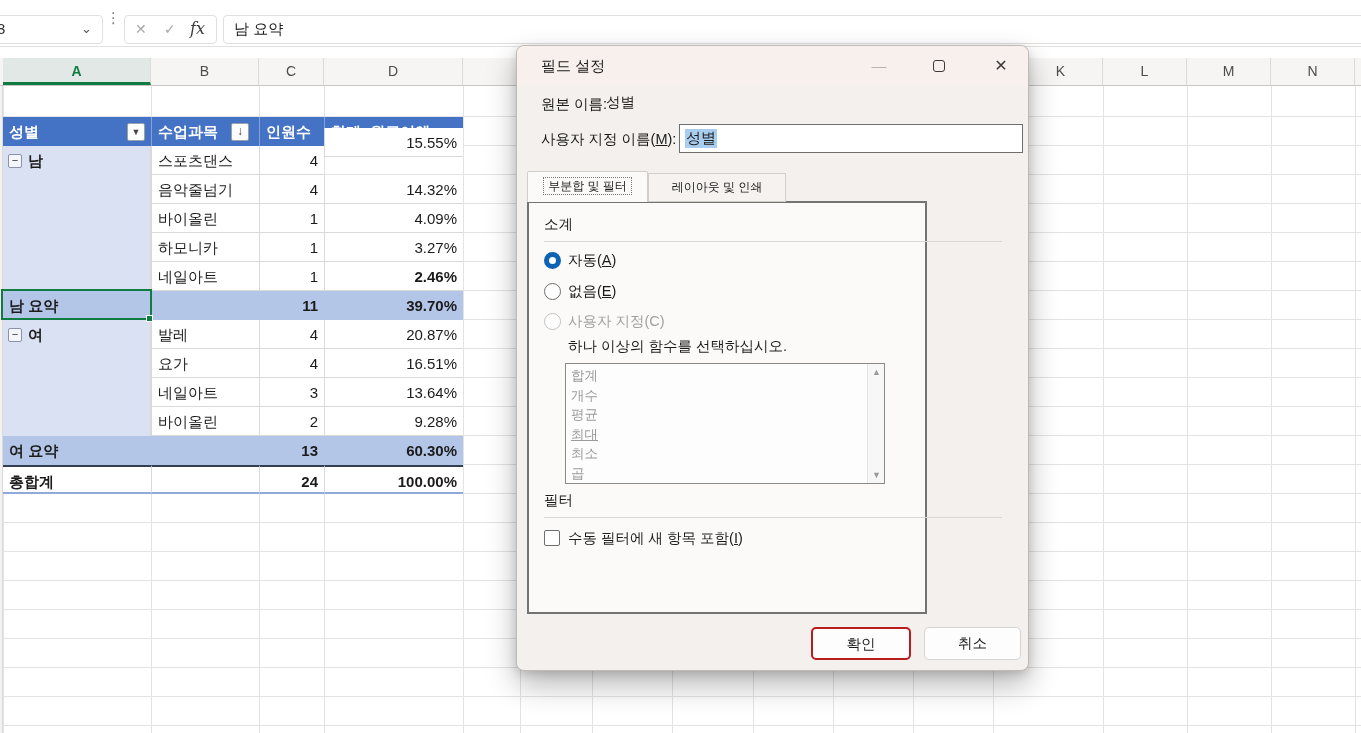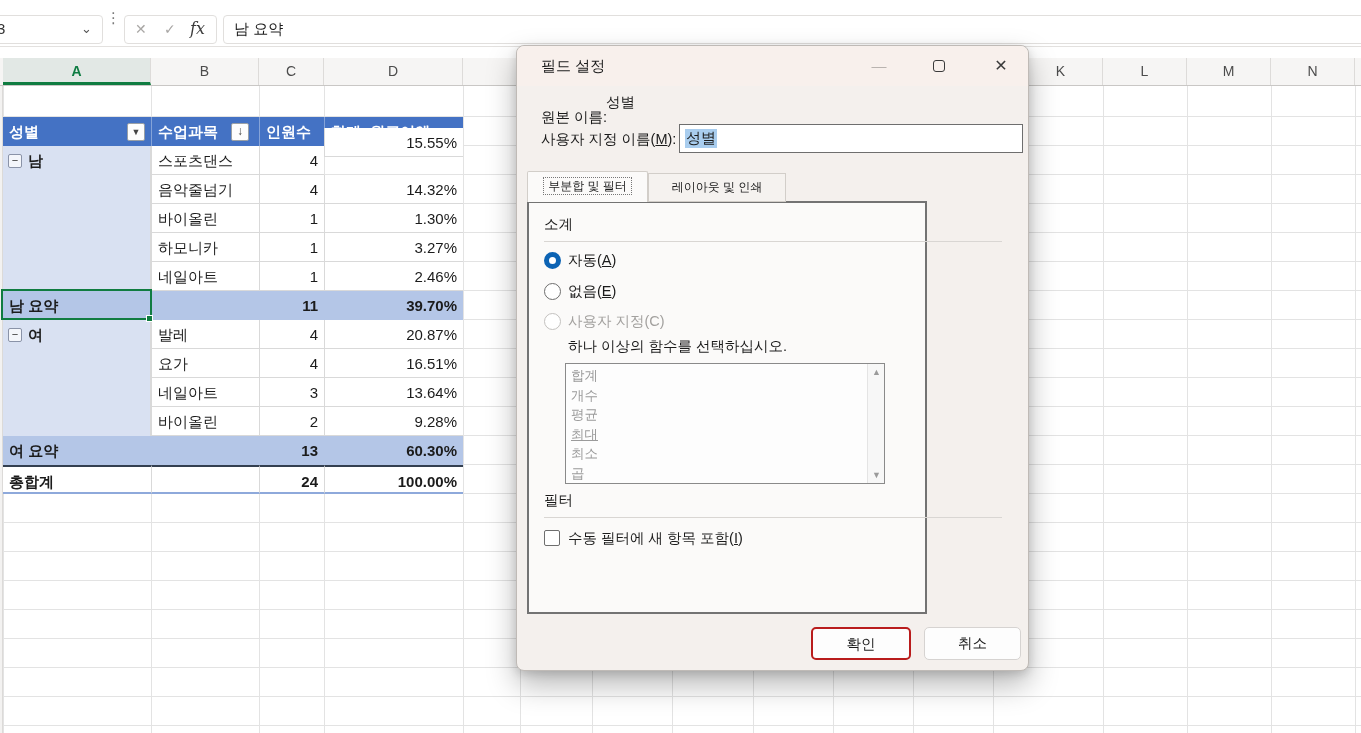--- a/index.html
+++ b/index.html
@@ -159,27 +159,27 @@
       <div class="gname">남</div>
     </div>
     <div class="pcell pdata tleft" style="left: 151px; width: 108px; top: 146px;">스포츠댄스</div>
     <div class="pcell pdata tright" style="left: 259px; width: 65px; top: 146px;">4</div>
     <div class="pcell pdata tright" style="left: 324px; width: 139px; top: 128px;">15.55%</div>
     <div class="pcell pdata tleft" style="left: 151px; width: 108px; top: 175px;">음악줄넘기</div>
     <div class="pcell pdata tright" style="left: 259px; width: 65px; top: 175px;">4</div>
     <div class="pcell pdata tright" style="left: 324px; width: 139px; top: 175px;">14.32%</div>
     <div class="pcell pdata tleft" style="left: 151px; width: 108px; top: 204px;">바이올린</div>
     <div class="pcell pdata tright" style="left: 259px; width: 65px; top: 204px;">1</div>
-    <div class="pcell pdata tright" style="left: 324px; width: 139px; top: 204px;">1.30%</div>
+    <div class="pcell pdata tright" style="left: 324px; width: 139px; top: 204px;">4.09%</div>
     <div class="pcell pdata tleft" style="left: 151px; width: 108px; top: 233px;">하모니카</div>
     <div class="pcell pdata tright" style="left: 259px; width: 65px; top: 233px;">1</div>
     <div class="pcell pdata tright" style="left: 324px; width: 139px; top: 233px;">3.27%</div>
     <div class="pcell pdata tleft" style="left: 151px; width: 108px; top: 262px;">네일아트</div>
     <div class="pcell pdata tright" style="left: 259px; width: 65px; top: 262px;">1</div>
-    <div class="pcell pdata tright" style="left: 324px; width: 139px; top: 262px;">2.46%</div>
+    <div class="pcell pdata tright" style="left: 324px; width: 139px; top: 262px; font-weight: bold;">2.46%</div>
     <div class="pcell psum tleft" style="left: 3px; width: 148px; top: 291px;">남 요약</div>
     <div class="pcell psum" style="left: 151px; width: 108px; top: 291px;"></div>
     <div class="pcell psum tright" style="left: 259px; width: 65px; top: 291px;">11</div>
     <div class="pcell psum tright" style="left: 324px; width: 139px; top: 291px;">39.70%</div>
     <div class="groupA" style="left: 3px; width: 148px; top: 320px; height: 116px;">
       <div class="collapse">−</div>
       <div class="gname">여</div>
     </div>
     <div class="pcell pdata tleft" style="left: 151px; width: 108px; top: 320px;">발레</div>
     <div class="pcell pdata tright" style="left: 259px; width: 65px; top: 320px;">4</div>
@@ -207,21 +207,21 @@
 <div class="abs" id="selhandle"></div>
 
 <div class="abs" id="dialog">
   <div id="dlg-titlebar">
     <div id="dlg-title">필드 설정</div>
     <div class="winbtn" id="btn-min">—</div>
     <div class="winbtn" id="btn-max"><span class="sq"></span></div>
     <div class="winbtn" id="btn-close">✕</div>
   </div>
 
-  <div class="dlg-label" style="left:24px; top:62px;">원본 이름:</div>
+  <div class="dlg-label" style="left:24px; top:49px;">원본 이름:</div>
   <div class="dlg-label" style="left:89px; top:47px;">성별</div>
 
   <div class="dlg-label mnemonic" style="left:24px; top:84px;">사용자 지정 이름(<u>M</u>):</div>
   <div id="custom-input">
     <span class="selval">성별</span>
   </div>
 
   <div id="tabs"></div>
 
   <div id="panel">

